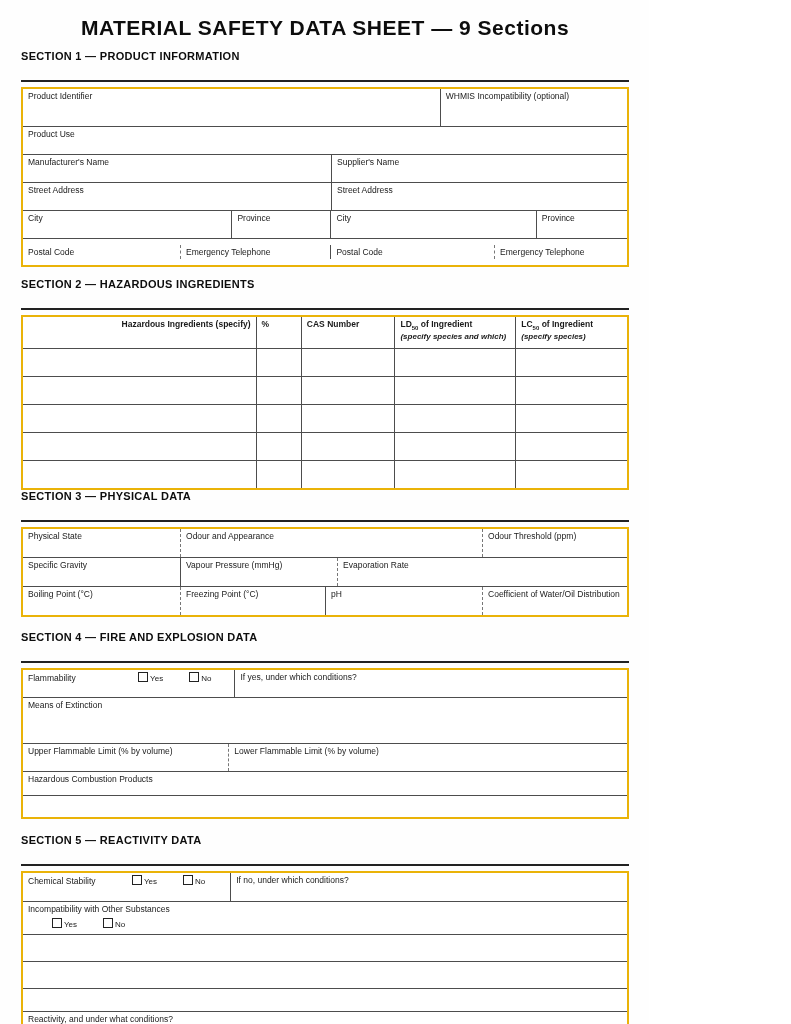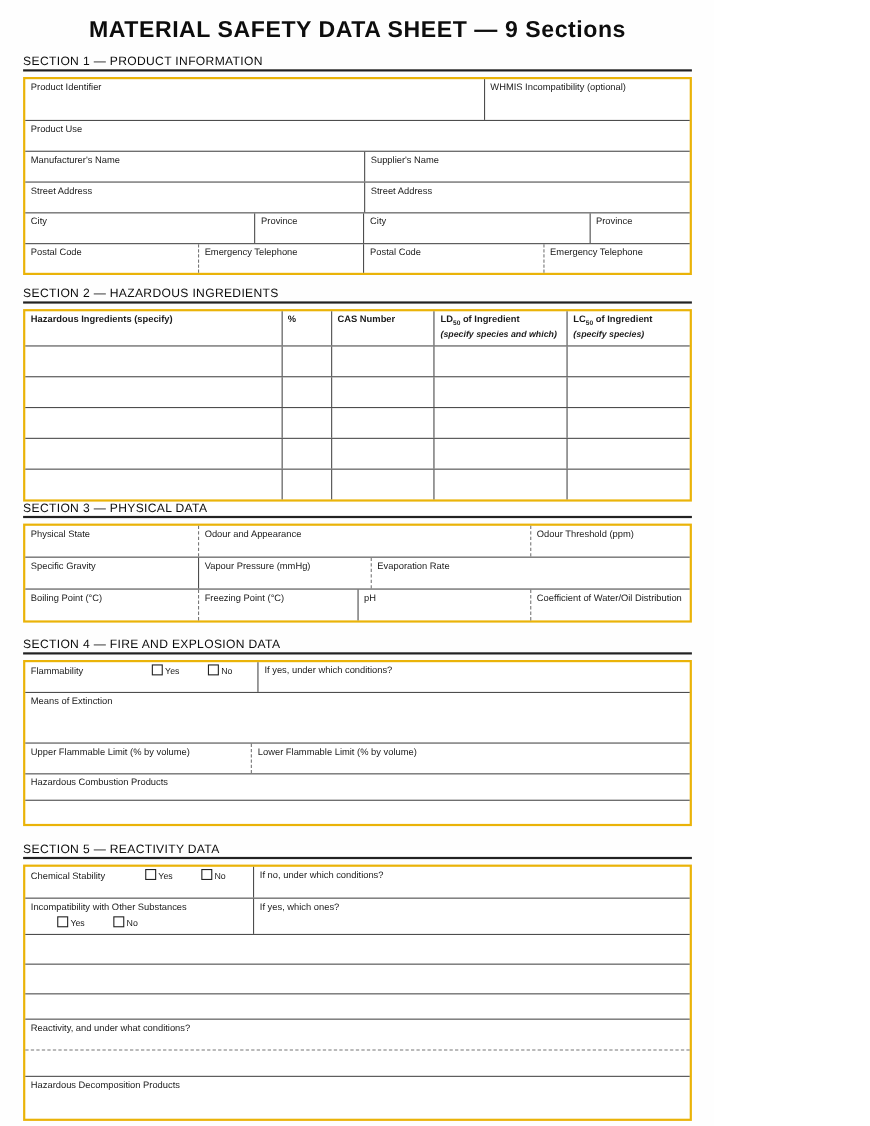--- a/index.html
+++ b/index.html
@@ -7,22 +7,22 @@
     width:649px;height:1024px;position:relative;background:#fefefe;
     font-family:"Liberation Sans","DejaVu Sans",sans-serif;color:#111;
     overflow:hidden;
   }
   .content{padding:0 20px 0 21px;}
   .doc-title{
     text-align:center;font-size:21px;font-weight:bold;letter-spacing:.5px;
     padding-top:16px;margin-bottom:10px;color:#0d0d0d;
   }
   .sec-heading{
-    font-size:11px;font-weight:normal;letter-spacing:.3px;color:#0d0d0d;
-    border-bottom:2px solid #222;padding-bottom:1px;margin-bottom:5px;
+    font-size:11px;font-weight:bold;letter-spacing:.3px;color:#0d0d0d;
+    border-bottom:2px solid #222;padding-bottom:18px;margin-bottom:5px;
   }
   .tbl{border:2px solid #eab308;background:#fff;}
   .tr{display:flex;align-items:stretch;border-top:1px solid #4d4d4d;}
   .tr:first-child{border-top:none;}
   .td{
     flex:0 0 auto;box-sizing:border-box;border-left:1px solid #4d4d4d;
     padding:2px 5px;font-size:8.5px;line-height:1.25;color:#1a1a1a;
   }
   .td:first-child{border-left:none;}
   .td.dashed{border-left-style:dashed;border-left-color:#777;}
@@ -34,27 +34,27 @@
     display:inline-block;width:8px;height:8px;border:1.2px solid #222;
     vertical-align:-1px;margin-right:2px;background:#fff;
   }
   .cb-group{display:inline-flex;gap:26px;margin-left:60px;}
   .cb-item{font-size:8px;white-space:nowrap;}
   
   .w100{width:100%;} .w69{width:69%;} .w31{width:31%;}
   .w51{width:51%;} .w49{width:49%;}
   .w345{width:34.5%;} .w164{width:16.4%;} .w34{width:34%;} .w151{width:15.1%;}
   .w26{width:26%;} .w249{width:24.9%;} .w271{width:27.1%;} .w22{width:22%;}
-  .g1{width:38.5%;} .g2{width:7.5%;} .g3{width:15.5%;} .g4{width:20%;} .g5{width:18.5%;}
+  .g1{width:38.5%;text-align:right;} .g2{width:7.5%;} .g3{width:15.5%;} .g4{width:20%;} .g5{width:18.5%;}
   .p1{width:26%;} .p2{width:24%;} .p3{width:26%;} .p4{width:24%;} .p12{width:50%;}
   .f1{width:35%;} .f2{width:34%;} .f3{width:31%;} .f23{width:65%;}
   .r1{width:34.3%;} .r2{width:65.7%;}
   
   .h37{min-height:37px;} .h32{min-height:32px;} .h31{min-height:31px;}
-  .h28{min-height:28px;} .h27{min-height:27px;} .h26{min-height:26px;}
+  .h28{min-height:28px;} .h27{min-height:27px;} .h26{min-height:26px;align-items:center;}
   .h23{min-height:23px;} .h22{min-height:22px;} .h21{min-height:21px;}
   .h38{min-height:38px;} .h45{min-height:45px;}
   .mt11{margin-top:11px;} .mt8{margin-top:0;} .mt14{margin-top:14px;} .mt15{margin-top:15px;}
 </style>
 </head>
 <body>
 
 <div class="page">
   <div class="content">
 
@@ -203,21 +203,20 @@
         <div class="td r2">If no, under which conditions?</div>
       </div>
       <div class="tr h32">
         <div class="td r1">
           <span>Incompatibility with Other Substances</span>
           <span class="cb-group" style="margin-left:24px;margin-top:3px;display:inline-flex;">
             <span class="cb-item"><span class="cb"></span><span>Yes</span></span>
             <span class="cb-item"><span class="cb"></span><span>No</span></span>
           </span>
         </div>
-        <div class="td r2">If yes, which ones?</div>
       </div>
       <div class="tr h26">
           <div class="td w100"></div>
         </div>
       <div class="tr h26">
           <div class="td w100"></div>
         </div>
       <div class="tr h22">
           <div class="td w100"></div>
         </div>

